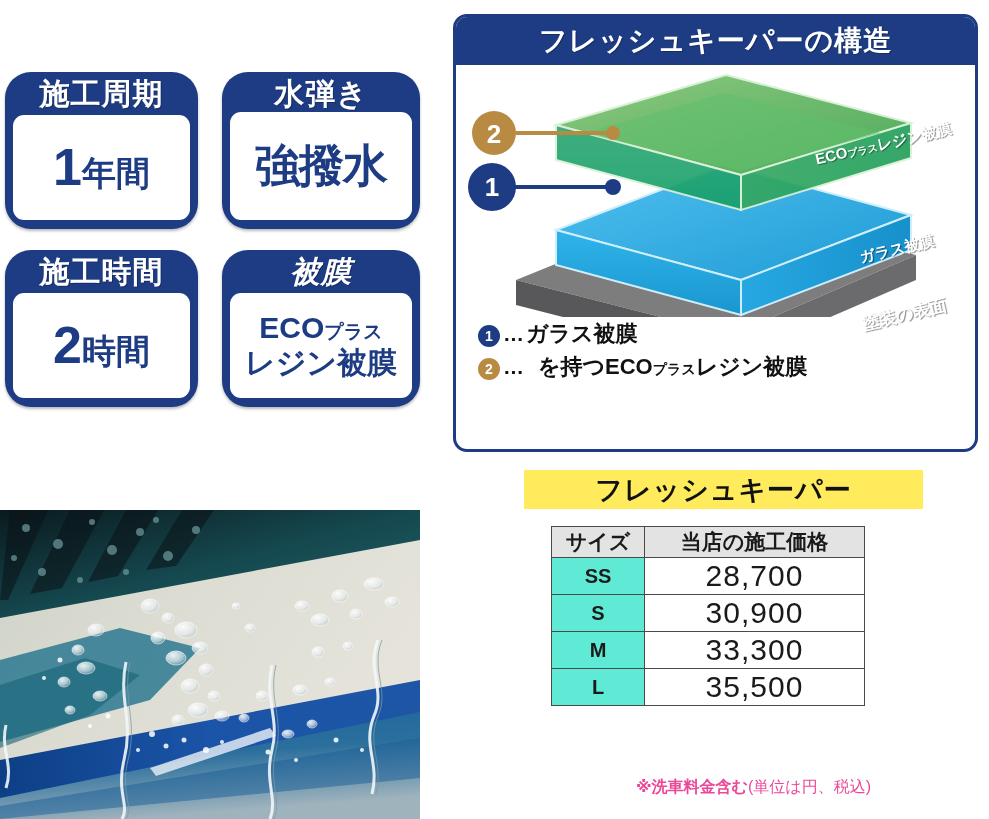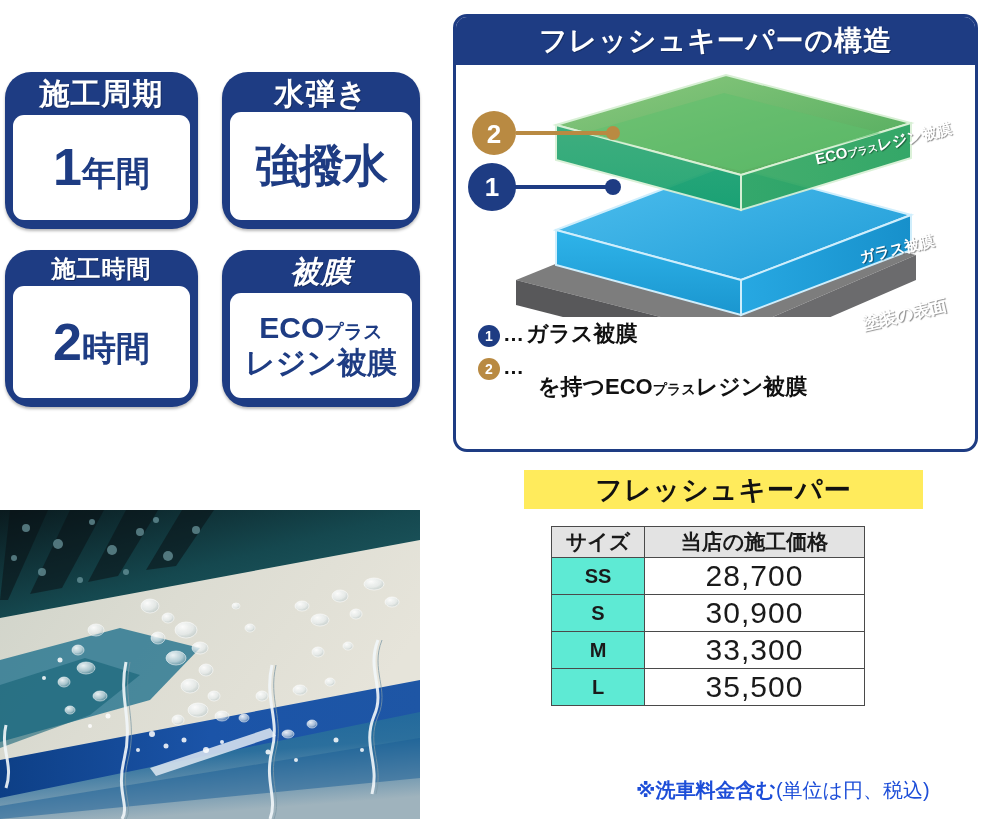--- a/index.html
+++ b/index.html
@@ -33,21 +33,21 @@
   }
   .card-value .big{font-size:52px;letter-spacing:0;}
   .card-value .unit{font-size:34px;}
 
   #card-cycle{left:5px;top:72px;width:193px;height:157px;}
   #card-cycle .card-title{font-size:30px;margin-bottom:5px;}
   #card-water{left:222px;top:72px;width:198px;height:157px;}
   #card-water .card-title{font-size:30px;margin-bottom:2px;}
   #card-water .card-value{font-size:45px;letter-spacing:-1px;}
   #card-time{left:5px;top:250px;width:193px;height:157px;}
-  #card-time .card-title{font-size:24px;margin-bottom:5px;}
+  #card-time .card-title{font-size:30px;margin-bottom:5px;}
   #card-film{left:222px;top:250px;width:198px;height:157px;}
   #card-film .card-title{font-size:30px;margin-bottom:5px;font-style:italic;}
   #card-film .card-value{font-size:30px;line-height:1.18;}
   #card-film .sup{font-size:19px;}
 
   
   #structure-panel{
     left:453px;top:14px;width:525px;height:438px;
     border:3px solid #1e3c83;border-radius:14px;background:#fff;
     box-sizing:border-box;overflow:hidden;
@@ -84,21 +84,21 @@
   .legend-badge{
     width:22px;height:22px;border-radius:50%;flex:0 0 22px;
     color:#fff;font-size:14px;font-weight:bold;
     display:flex;align-items:center;justify-content:center;margin-top:4px;
   }
   .legend-badge.n1{background:#1e3c83;}
   .legend-badge.n2{background:#b98a42;}
   .legend-dots{font-size:21px;font-weight:bold;color:#111;margin:0 2px 0 3px;line-height:1.25;}
   .legend-text{font-size:22px;font-weight:bold;color:#111;line-height:1.22;}
   .legend-text .sup{font-size:14px;}
-  .legend-text .indent{display:block;padding-left:12px;margin-top:20px;}
+  .legend-text .indent{display:block;padding-left:12px;}
 
   
   #photo{
     left:0;top:510px;width:420px;height:309px;overflow:hidden;background:#0a1418;
   }
   #photo svg{display:block;}
 
   
   #product-banner{
     left:524px;top:470px;width:399px;height:39px;
@@ -113,21 +113,21 @@
   }
   #price-table th,#price-table td{
     border:1.5px solid #4a4a4a;text-align:center;padding:0;
     color:#1a1a1a;
   }
   #price-table th{background:#e3e3e3;font-size:21px;font-weight:bold;height:30px;}
   #price-table td.size{background:#5eead4;font-size:20px;font-weight:bold;height:36px;width:92px;}
   #price-table td.price{background:#ffffff;font-size:30px;font-weight:normal;letter-spacing:1px;}
 
   #table-note{
-    left:636px;top:777px;font-size:20px;color:#1d4ed8;white-space:nowrap;
+    left:636px;top:777px;font-size:16px;color:#ec4899;white-space:nowrap;
   }
   #table-note .b{font-weight:bold;}
 </style>
 </head>
 <body>
 
 <div class="card" id="card-cycle">
   <div class="card-title">施工周期</div>
   <div class="card-body">
     <div class="card-value">

